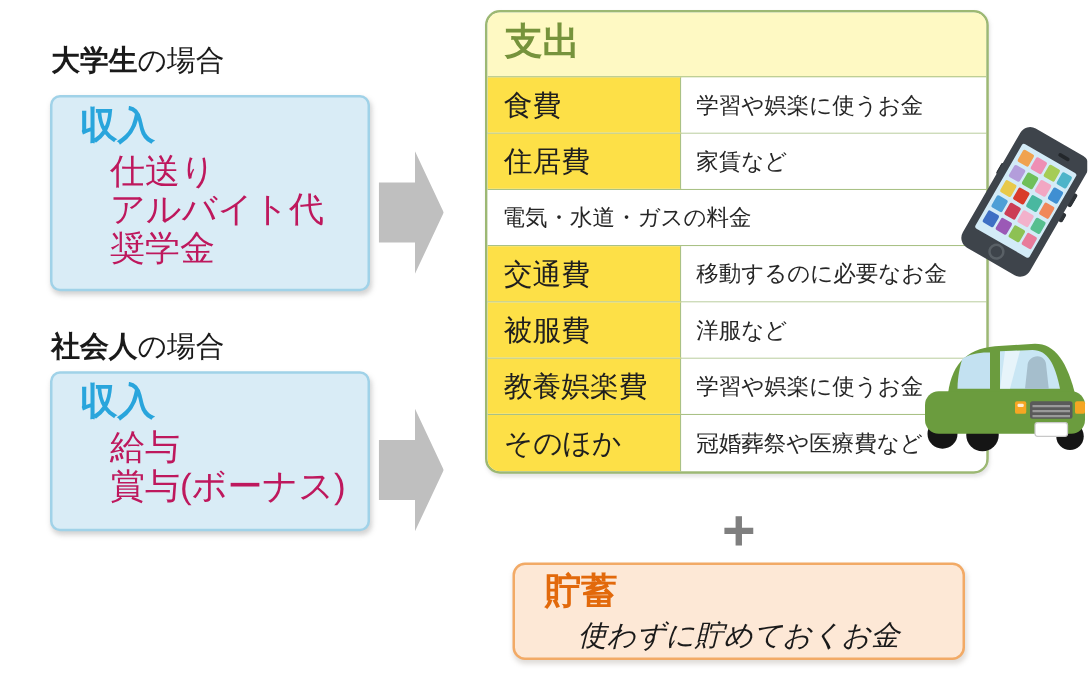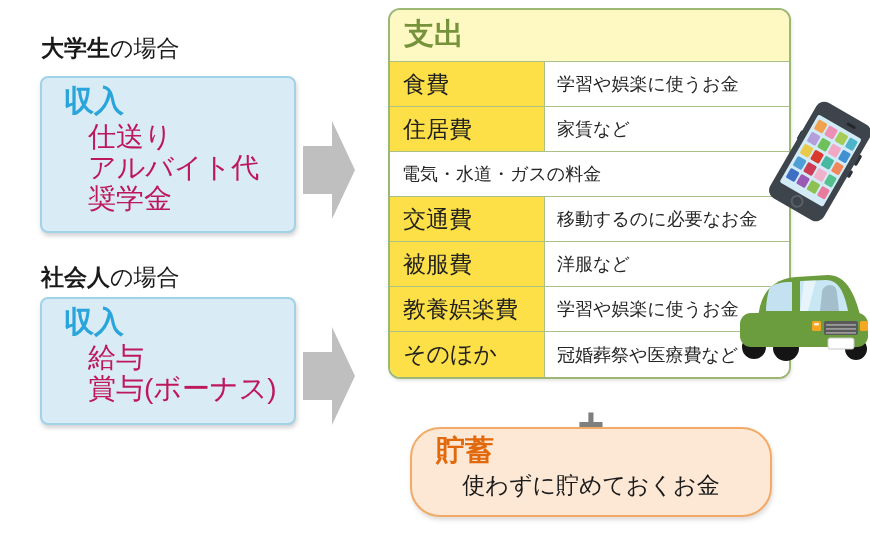--- a/index.html
+++ b/index.html
@@ -116,41 +116,42 @@
     font-size: 46px;
     font-weight: 700;
     line-height: 46px;
     color: #7f7f7f;
   }
 
   
   .savings-box {
     position: absolute;
     left: 410px;
-    top: 427px;
+    top: 450px;
     width: 362px;
-    height: 90px;
+    height: 78px;
     background: #fde8d6;
     border: 2px solid #f2aa66;
-    border-radius: 30px;
+    border-radius: 10px;
     box-shadow: 1px 3px 4px rgba(150,140,130,0.3);
   }
   .savings-title {
     padding: 5px 0 0 24px;
     font-size: 29px;
     font-weight: 700;
     color: #e2690b;
     line-height: 33px;
   }
   .savings-desc {
     text-align: center;
     font-size: 23px;
     margin-top: 3px;
     color: #1a1a1a;
     white-space: nowrap;
+    font-style: italic;
   }
 
   
   .phone-wrap {
     position: absolute;
     left: 788px;
     top: 106px;
     width: 66px;
     height: 112px;
     transform: rotate(30deg);

